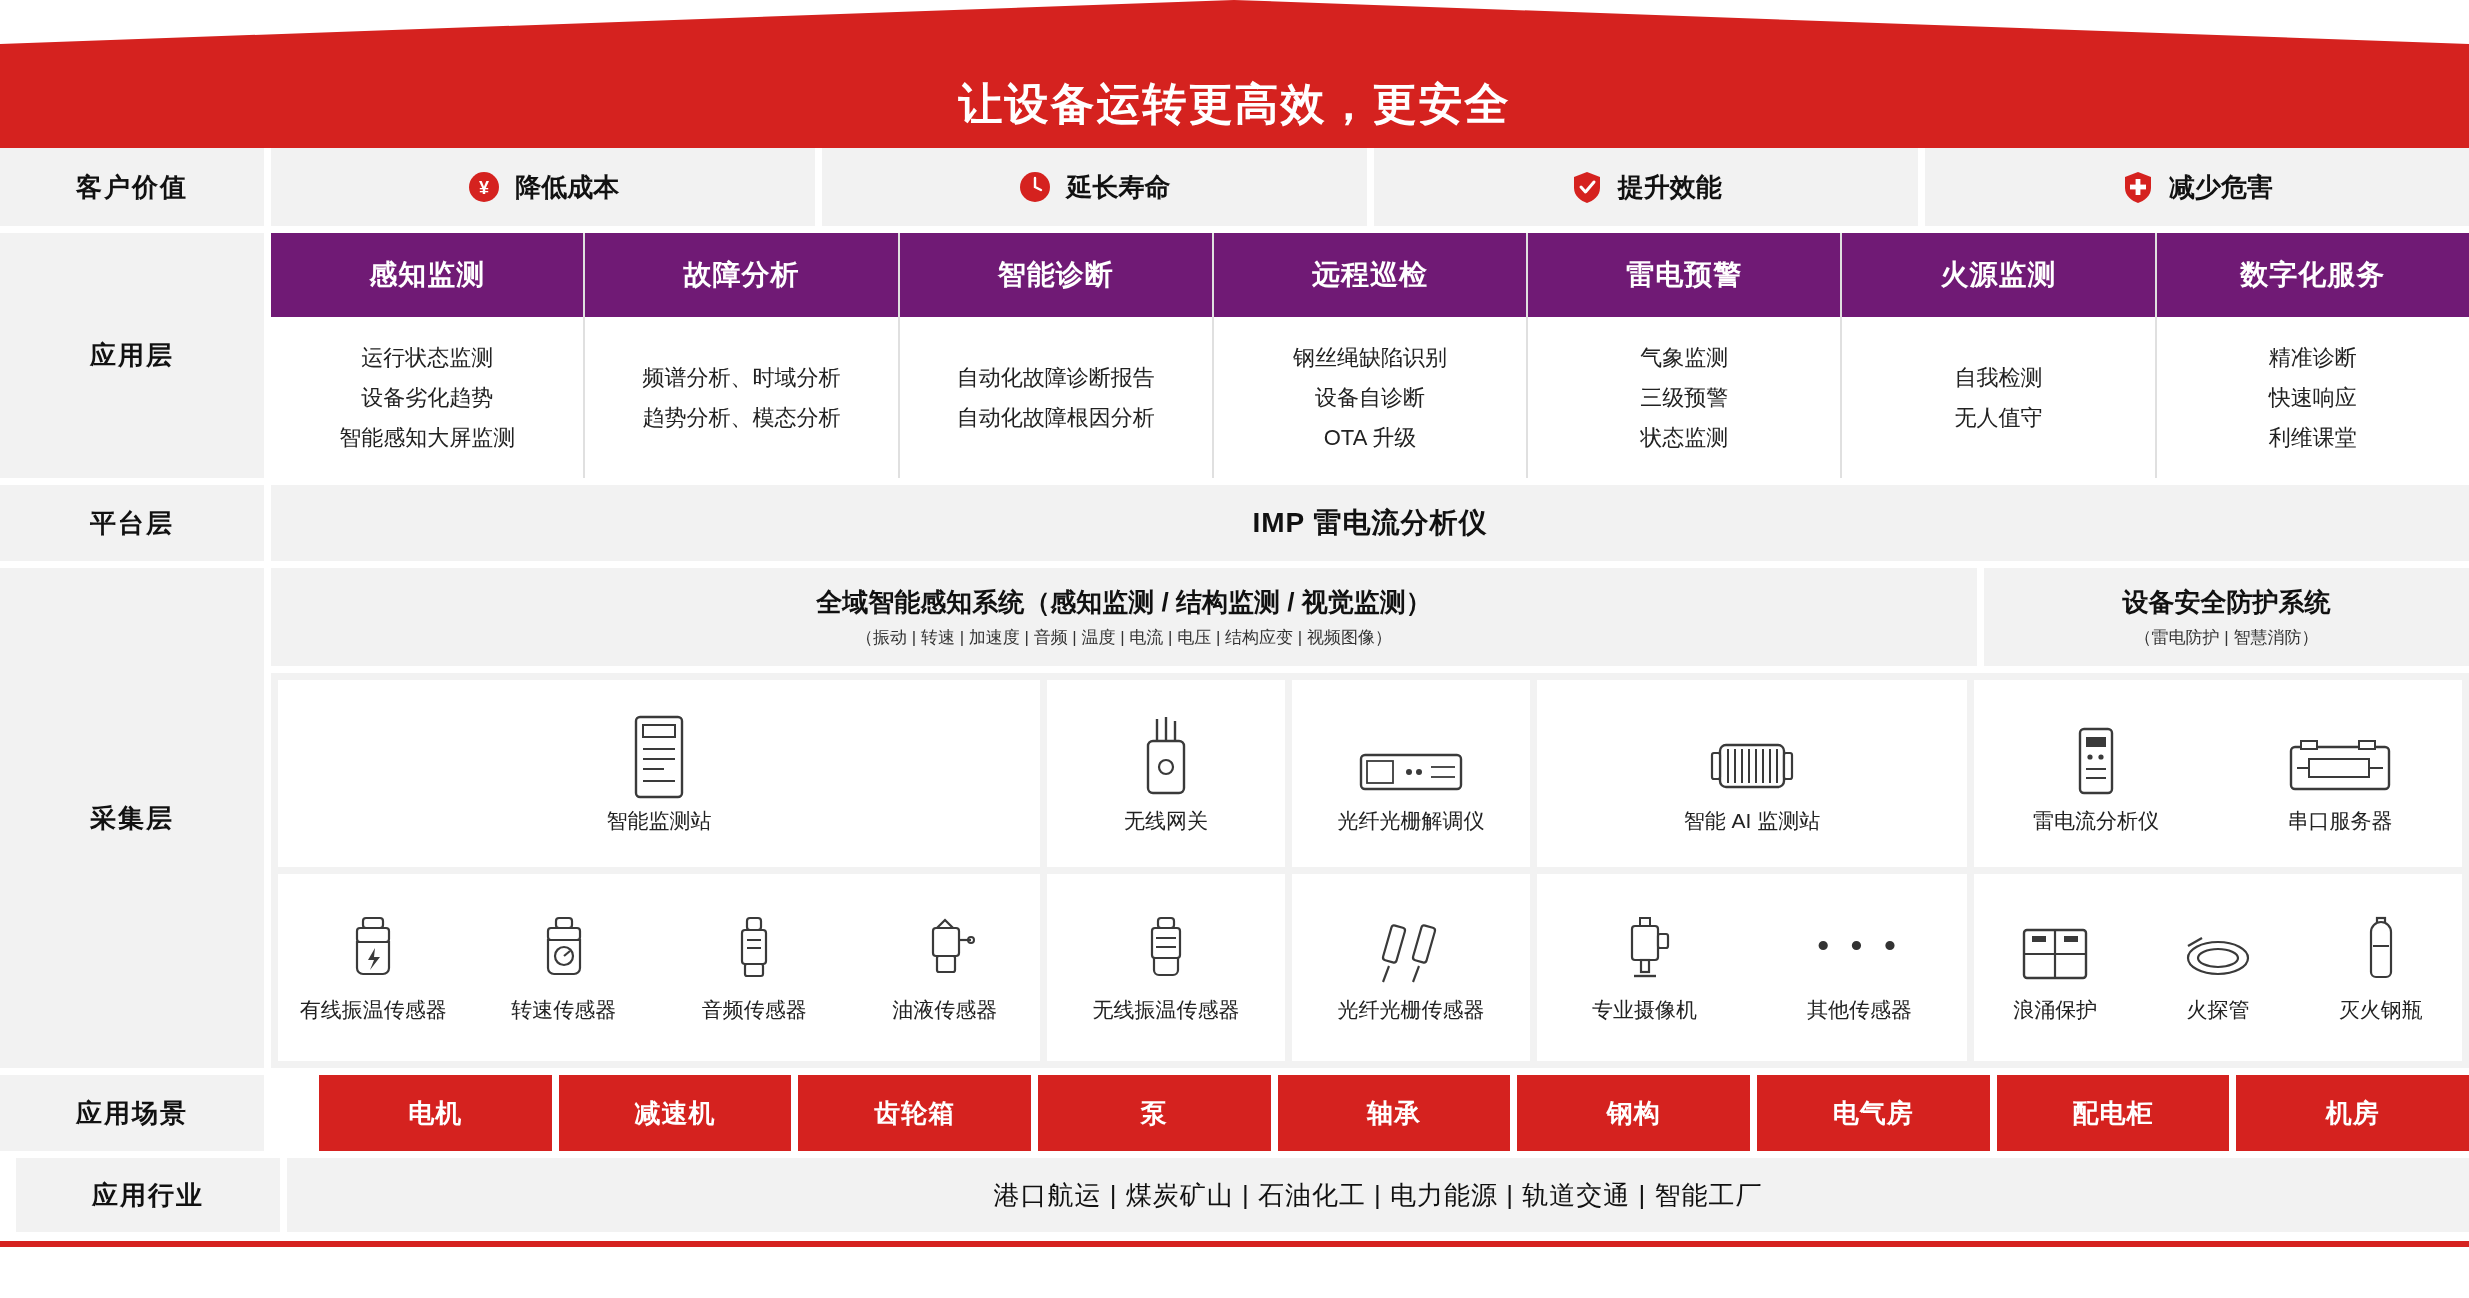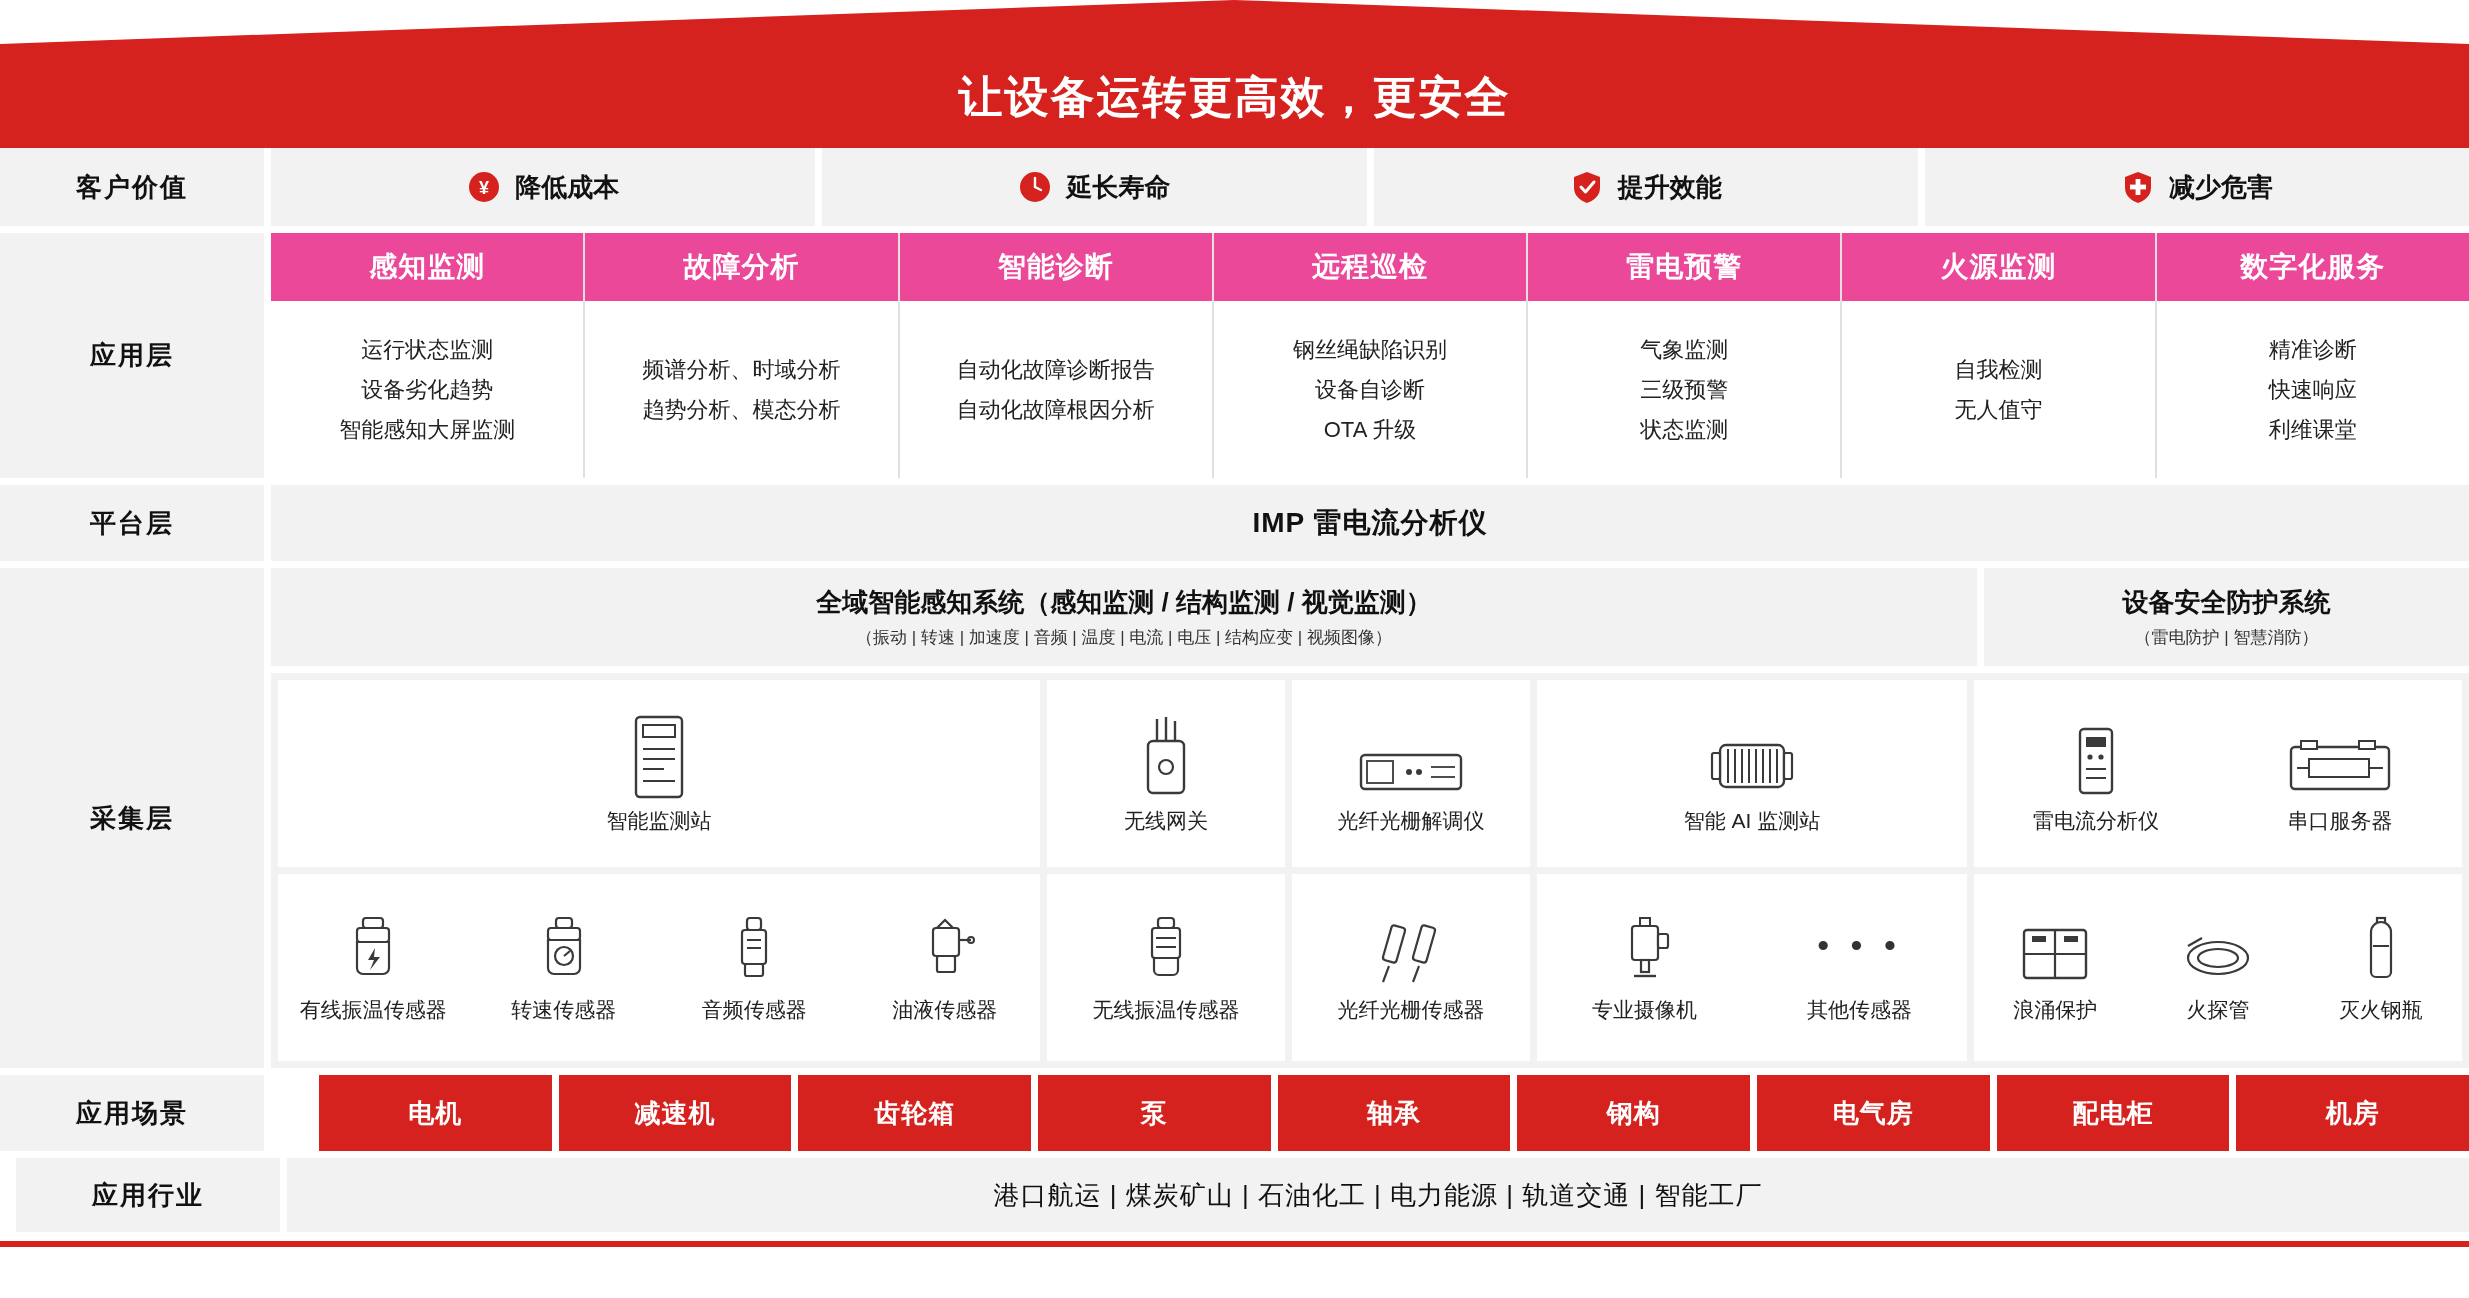--- a/index.html
+++ b/index.html
@@ -33,21 +33,21 @@
     clip-path: polygon(0 44px, 1234px 0, 2469px 44px, 2469px 148px, 0 148px);
     display: flex;
     align-items: flex-end;
     justify-content: center;
   }
   .banner-title {
     color: #fff;
     font-size: 44px;
     font-weight: bold;
     letter-spacing: 2px;
-    padding-bottom: 21px;
+    padding-bottom: 14px;
     white-space: nowrap;
   }
 
   
   .row {
     display: flex;
     align-items: stretch;
     margin-bottom: 7px;
   }
   .row-label {
@@ -95,25 +95,25 @@
     padding: 0;
   }
   .app-col {
     flex: 1;
     display: flex;
     flex-direction: column;
     border-right: 2px solid #e0e0e0;
   }
   .app-col:last-child { border-right: none; }
   .app-head {
-    background: #ec4899;
+    background: #701a75;
     color: #fff;
     font-size: 28px;
     font-weight: bold;
-    height: 68px;
+    height: 84px;
     display: flex;
     align-items: center;
     justify-content: center;
     letter-spacing: 1px;
   }
   .app-body {
     flex: 1;
     background: #ffffff;
     display: flex;
     flex-direction: column;

